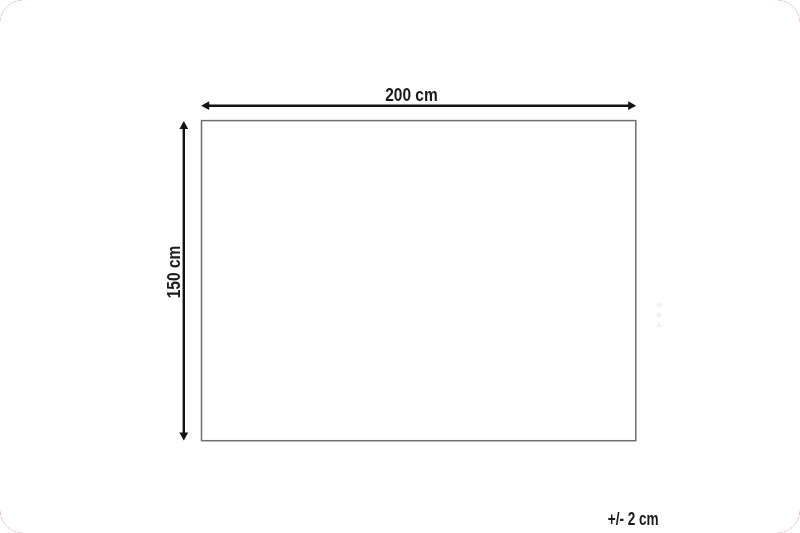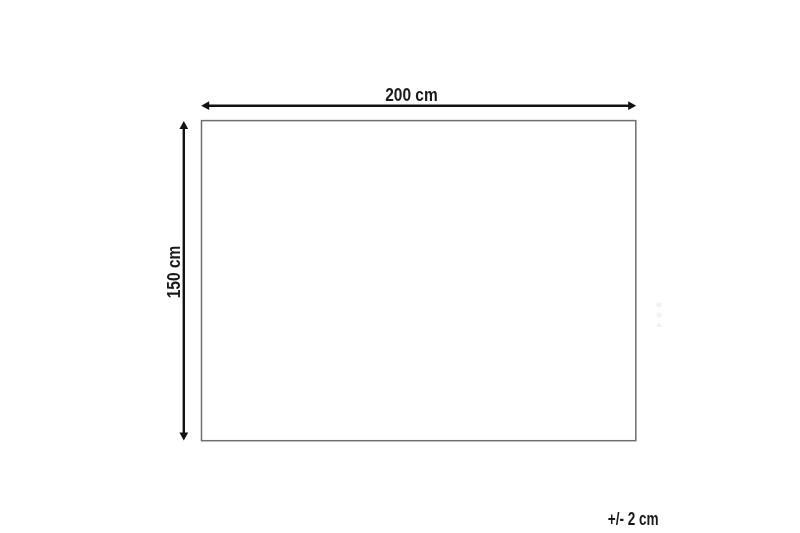--- a/index.html
+++ b/index.html
@@ -1,17 +1,17 @@
 <!DOCTYPE html>
 <html><head>
 <meta charset="utf-8">
 <title>Dimensions</title>
 <style>
   html,body{margin:0;padding:0;background:#ffffff;}
-  .page{position:relative;width:800px;height:533px;background:#b91c1c;overflow:hidden;}
+  .page{position:relative;width:800px;height:533px;background:#b91c1c;overflow:hidden;border-radius:23px;}
   svg{display:block;}
   text{font-family:"Liberation Sans",sans-serif;font-weight:bold;fill:#1a1a1a;}
 </style>
 </head>
 <body>
 <div class="page">
 <svg width="800" height="533" viewBox="0 0 800 533" xmlns="http://www.w3.org/2000/svg">
 
   <rect x="0" y="0" width="800" height="533" fill="#ffffff"></rect>
 

